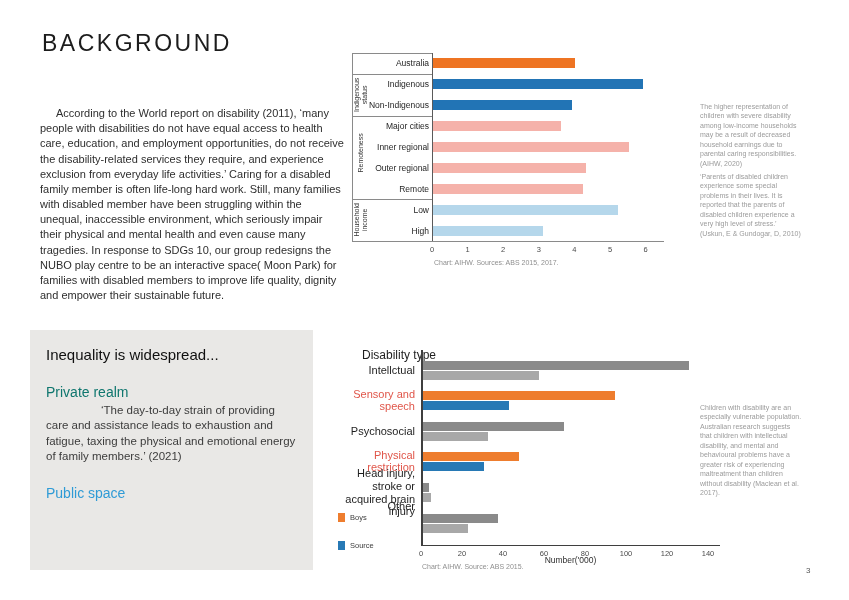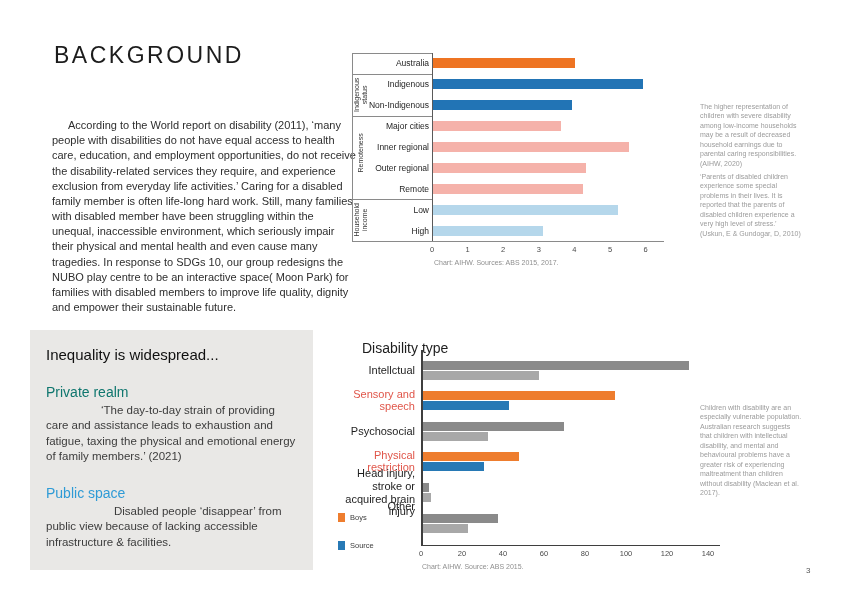--- a/index.html
+++ b/index.html
@@ -1,20 +1,20 @@
 <!DOCTYPE html>
 <html><head>
 <meta charset="utf-8">
 <style>
   html,body{margin:0;padding:0;}
   .page{position:relative;width:849px;height:600px;background:#ffffff;overflow:hidden;
         font-family:"Liberation Sans",sans-serif;}
-  .page-title{position:absolute;left:42px;top:30px;margin:12px;font-size:23px;font-weight:300;
+  .page-title{position:absolute;left:42px;top:30px;margin:0;font-size:23px;font-weight:300;
         letter-spacing:2.5px;color:#1c1c1c;}
-  .intro{position:absolute;left:40px;top:106px;width:305px;margin:12px;font-size:11px;
+  .intro{position:absolute;left:40px;top:106px;width:305px;margin:0;font-size:11px;
         line-height:1.38;color:#2e2e2e;text-indent:16px;}
   .note{position:absolute;left:700px;width:102px;font-size:7px;line-height:1.35;color:#9b9b9b;}
   .note1{top:102px;}
   .note2{top:172px;}
   .note3{top:403px;}
   
   .chart1{position:absolute;left:352px;top:53px;width:335px;height:230px;}
   .c1-panel{position:absolute;left:0;top:0;width:80px;height:188px;
         border-top:1px solid #8a8a8a;border-left:1px solid #8a8a8a;}
   .c1-axis{position:absolute;left:80px;top:0;width:1px;height:188px;background:#5a5a5a;}
@@ -30,21 +30,21 @@
   
   .graybox{position:absolute;left:30px;top:330px;width:283px;height:240px;background:#e9e8e6;
         box-sizing:border-box;padding:16px 14px 0 16px;}
   .box-heading{font-size:15px;color:#101010;margin:0;}
   .box-sub{font-size:14px;margin:21px 0 3px 0;}
   .box-body{font-size:11.5px;line-height:1.33;color:#3c3c3c;margin:0;}
   .indent1{text-indent:55px;}
   .indent2{text-indent:68px;}
   
   .chart2{position:absolute;left:330px;top:334px;width:412px;height:252px;}
-  .c2-title{position:absolute;left:32px;top:6px;font-size:14px;color:#1e1e1e;}
+  .c2-title{position:absolute;left:32px;top:14px;font-size:12px;color:#1e1e1e;}
   .c2-yaxis{position:absolute;left:91px;top:16px;width:1.5px;height:195px;background:#3f3f3f;}
   .c2-xaxis{position:absolute;left:91px;top:211px;width:299px;height:1px;background:#3f3f3f;}
   .c2-cat{position:absolute;left:0;width:85px;text-align:right;font-size:11px;line-height:1.15;
         transform:translateY(-50%);}
   .c2-bar{position:absolute;left:92.5px;height:9px;}
   .c2-tick{position:absolute;top:215px;width:20px;text-align:center;font-size:7.5px;color:#4a4a4a;}
   .c2-xlabel{position:absolute;left:91px;top:221px;width:299px;text-align:center;
         font-size:8.5px;color:#2e2e2e;}
   .c2-caption{position:absolute;left:92px;top:229px;font-size:7px;color:#8f8f8f;}
   .c2-legend-item{position:absolute;left:8px;display:flex;align-items:center;gap:5px;
@@ -100,35 +100,35 @@
     </div>
 
   <div class="note note1">The higher representation of children with severe disability among low-income households may be a result of decreased household earnings due to parental caring responsibilities. (AIHW, 2020)</div>
   <div class="note note2">‘Parents of disabled children experience some special problems in their lives. It is reported that the parents of disabled children experience a very high level of stress.’ (Uskun, E &amp; Gundogar, D, 2010)</div>
 
   <div class="graybox">
     <p class="box-heading">Inequality is widespread...</p>
     <p class="box-sub" id="sub1" style="color: #0f766e;">Private realm</p>
     <p class="box-body indent1">‘The day-to-day strain of providing care and assistance leads to exhaustion and fatigue, taxing the physical and emotional energy of family members.’ (2021)</p>
     <p class="box-sub" id="sub2" style="color: rgb(47, 155, 214);">Public space</p>
-    <p class="box-body indent2">Disabled people ‘disappear’ from public view because of lacking accessible infrastructure &amp; facilities.</p>
   </div>
 
   <div id="chart2" class="chart2">
     <div class="c2-title">Disability type</div>
     <div class="c2-yaxis"></div>
     <div class="c2-xaxis"></div>
     <div class="c2-legend-item" style="top:179px;">
       <span class="swatch" id="swatch-boys" style="background: rgb(238, 125, 46);"></span>
       <span>Boys</span>
     </div>
     <div class="c2-legend-item" style="top:207px;">
       <span class="swatch" id="swatch-girls" style="background: rgb(39, 121, 181);"></span>
       <span>Source</span>
     </div>
+    <div class="c2-xlabel">Number('000)</div>
     <div class="c2-caption">Chart: AIHW. Source: ABS 2015.</div>
   <div class="c2-cat" style="top: 36px; color: rgb(30, 30, 30);">Intellctual</div>
       <div class="c2-bar" style="top: 26.5px; width: 266.5px; background: rgb(138, 138, 138);"></div>
       <div class="c2-bar" style="top: 36.5px; width: 116.85px; background: rgb(168, 168, 168);"></div>
       <div class="c2-cat" style="top: 66.6px; color: rgb(224, 86, 74);">Sensory and speech</div>
       <div class="c2-bar" style="top: 57.1px; width: 192.7px; background: rgb(238, 125, 46);"></div>
       <div class="c2-bar" style="top: 67.1px; width: 86.1px; background: rgb(39, 121, 181);"></div>
       <div class="c2-cat" style="top: 97.2px; color: rgb(30, 30, 30);">Psychosocial</div>
       <div class="c2-bar" style="top: 87.7px; width: 141.45px; background: rgb(138, 138, 138);"></div>
       <div class="c2-bar" style="top: 97.7px; width: 65.6px; background: rgb(168, 168, 168);"></div>

